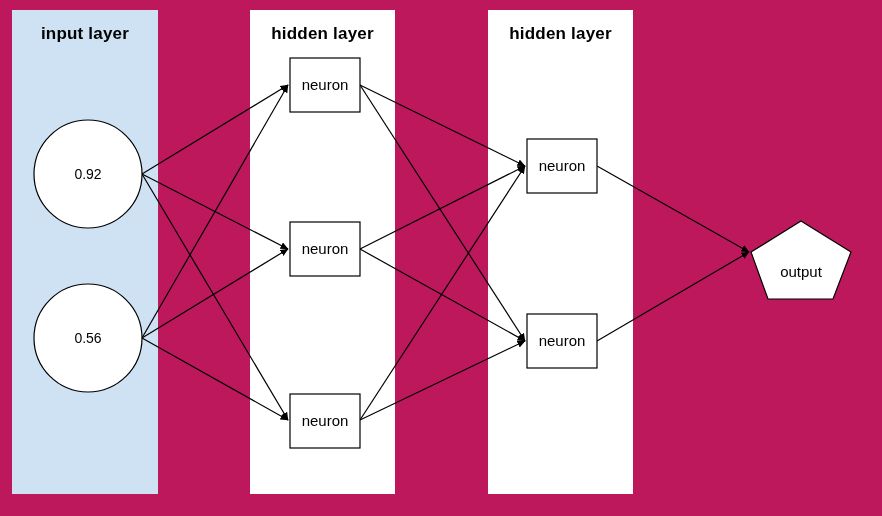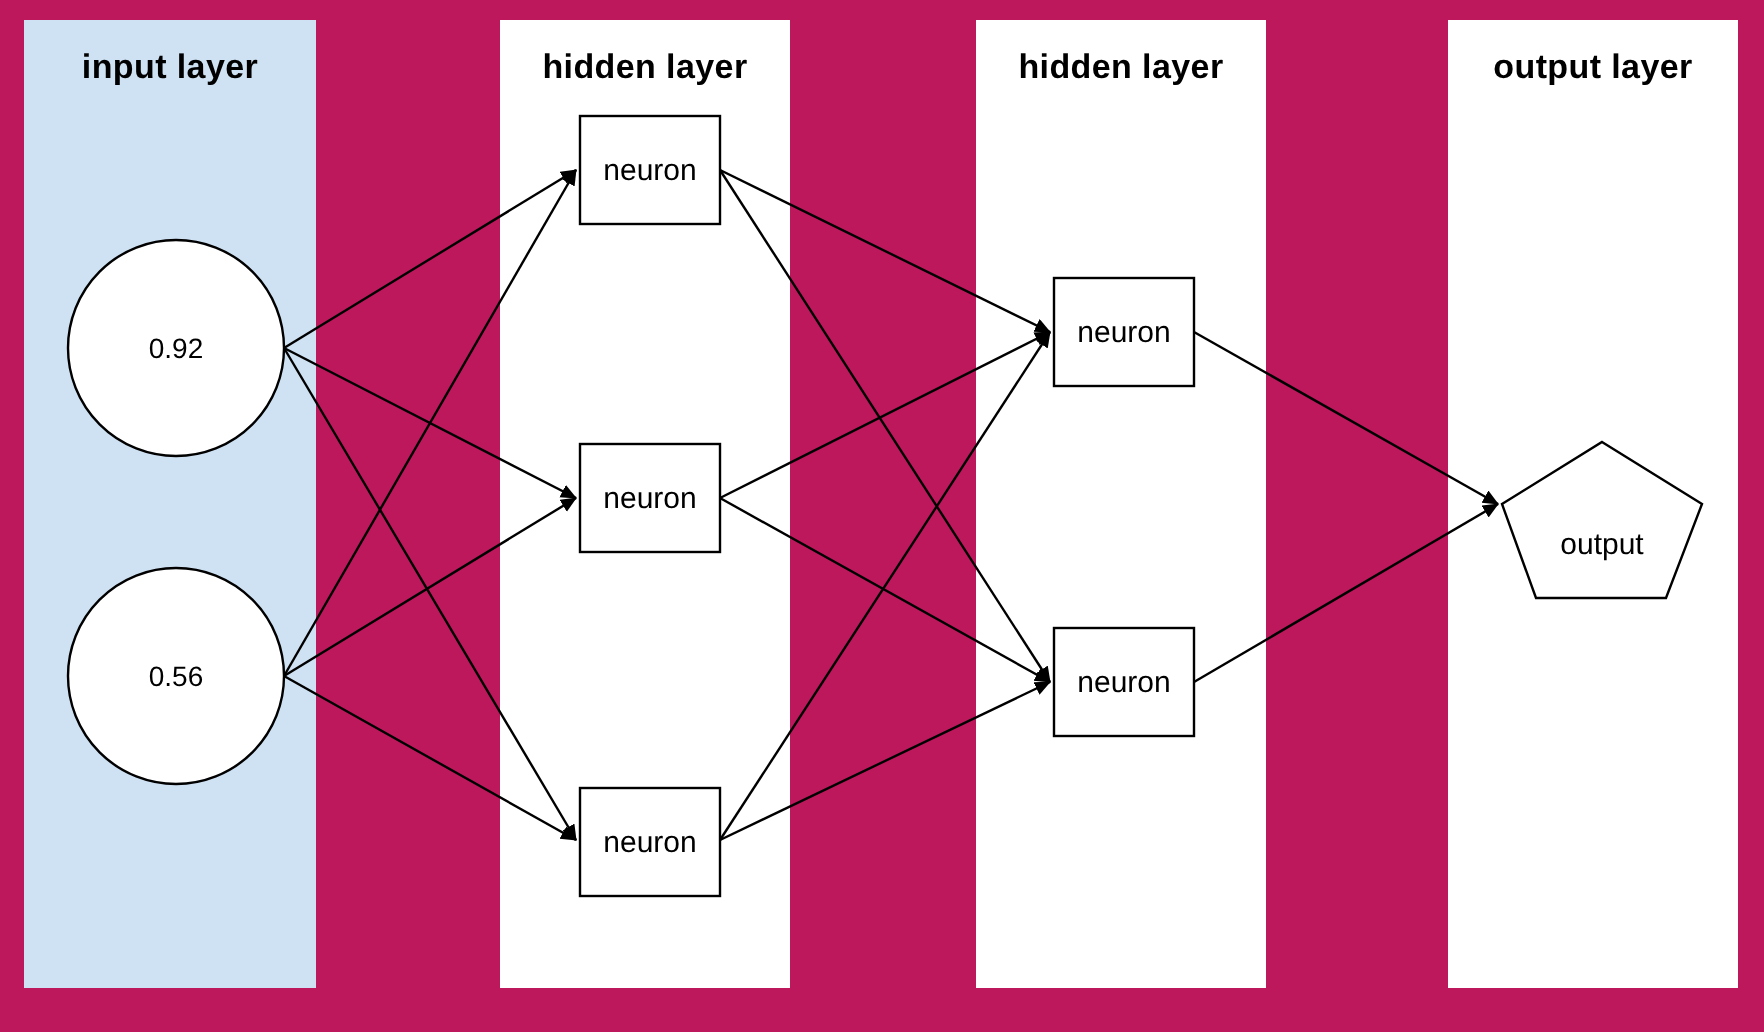--- a/index.html
+++ b/index.html
@@ -42,23 +42,20 @@
   </div>
 
   <div class="panel" id="panel-hidden1" style="background: rgb(255, 255, 255);">
     <div class="panel-title">hidden layer</div>
   </div>
 
   <div class="panel" id="panel-hidden2" style="background: rgb(255, 255, 255);">
     <div class="panel-title">hidden layer</div>
   </div>
 
-  <div class="panel" id="panel-output" style="background: rgb(255, 255, 255);">
-    <div class="panel-title">output layer</div>
-  </div>
 
   <svg class="overlay" width="882" height="516" viewBox="0 0 882 516">
     <defs>
       <marker id="arrow" markerWidth="9" markerHeight="8" refX="7.5" refY="3.5" orient="auto" markerUnits="userSpaceOnUse">
         <path d="M0,0 L8,3.5 L0,7 z" fill="#000000"></path>
       </marker>
     </defs>
 
     <g id="edges">
         <line x1="142" y1="174" x2="288" y2="85" stroke="#000000" stroke-width="1.2" marker-end="url(#arrow)"></line>

